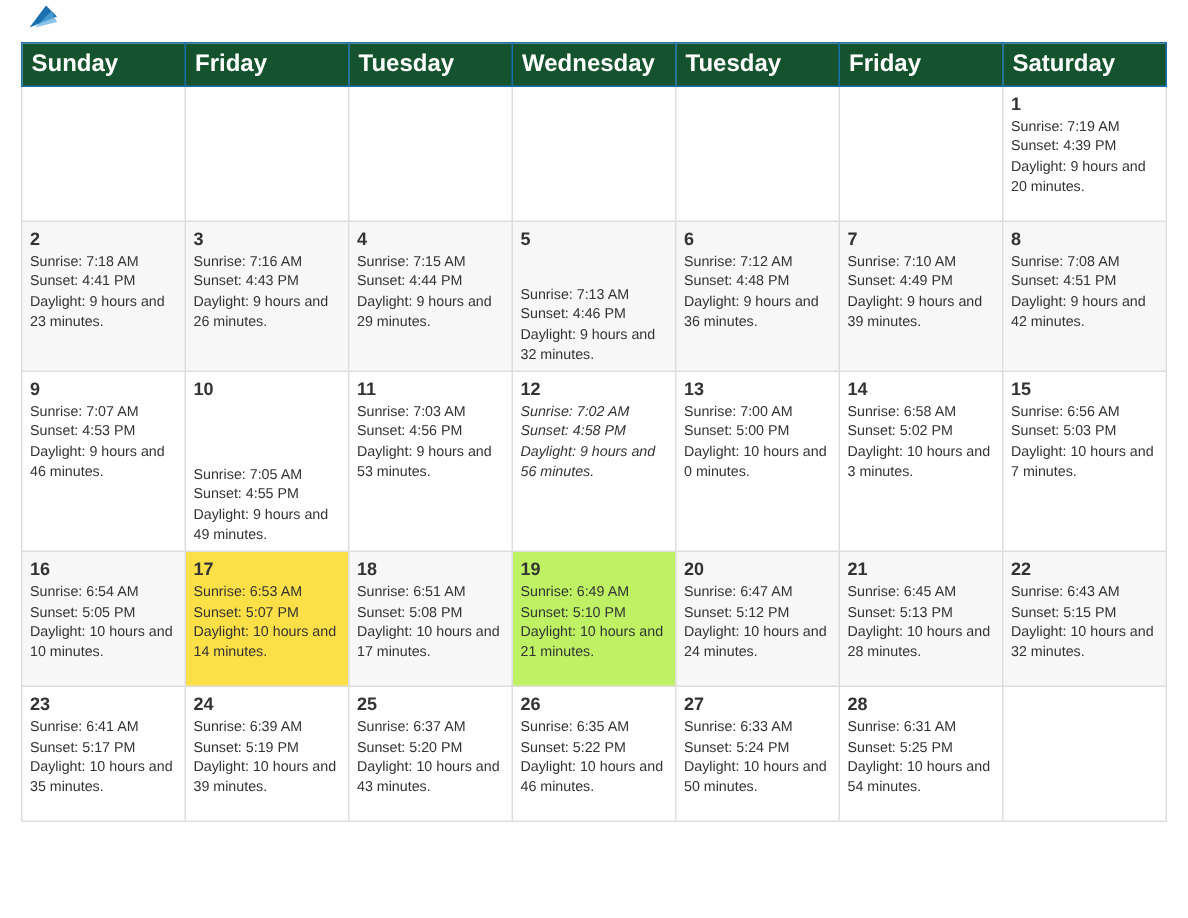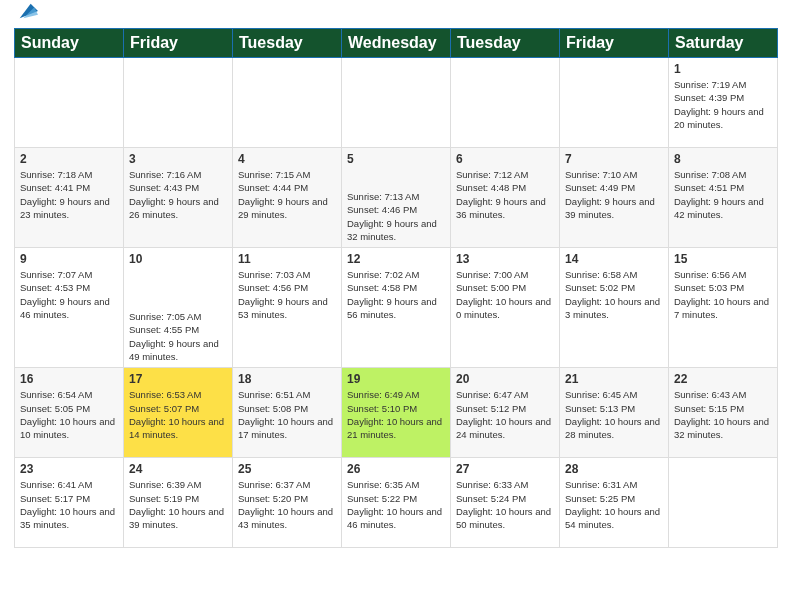--- a/index.html
+++ b/index.html
@@ -199,21 +199,21 @@
 Daylight: 9 hours and 49 minutes.</div>
           </td>
           <td>
             <span class="day-num">11</span>
             <div class="day-info" style="white-space: pre-line;">Sunrise: 7:03 AM
 Sunset: 4:56 PM
 Daylight: 9 hours and 53 minutes.</div>
           </td>
           <td>
             <span class="day-num">12</span>
-            <div class="day-info" style="white-space: pre-line;">Sunrise: 7:02 AM
+            <div class="day-info" style="white-space: pre-line; font-style: italic;">Sunrise: 7:02 AM
 Sunset: 4:58 PM
 Daylight: 9 hours and 56 minutes.</div>
           </td>
           <td>
             <span class="day-num">13</span>
             <div class="day-info" style="white-space: pre-line;">Sunrise: 7:00 AM
 Sunset: 5:00 PM
 Daylight: 10 hours and 0 minutes.</div>
           </td>
           <td>

